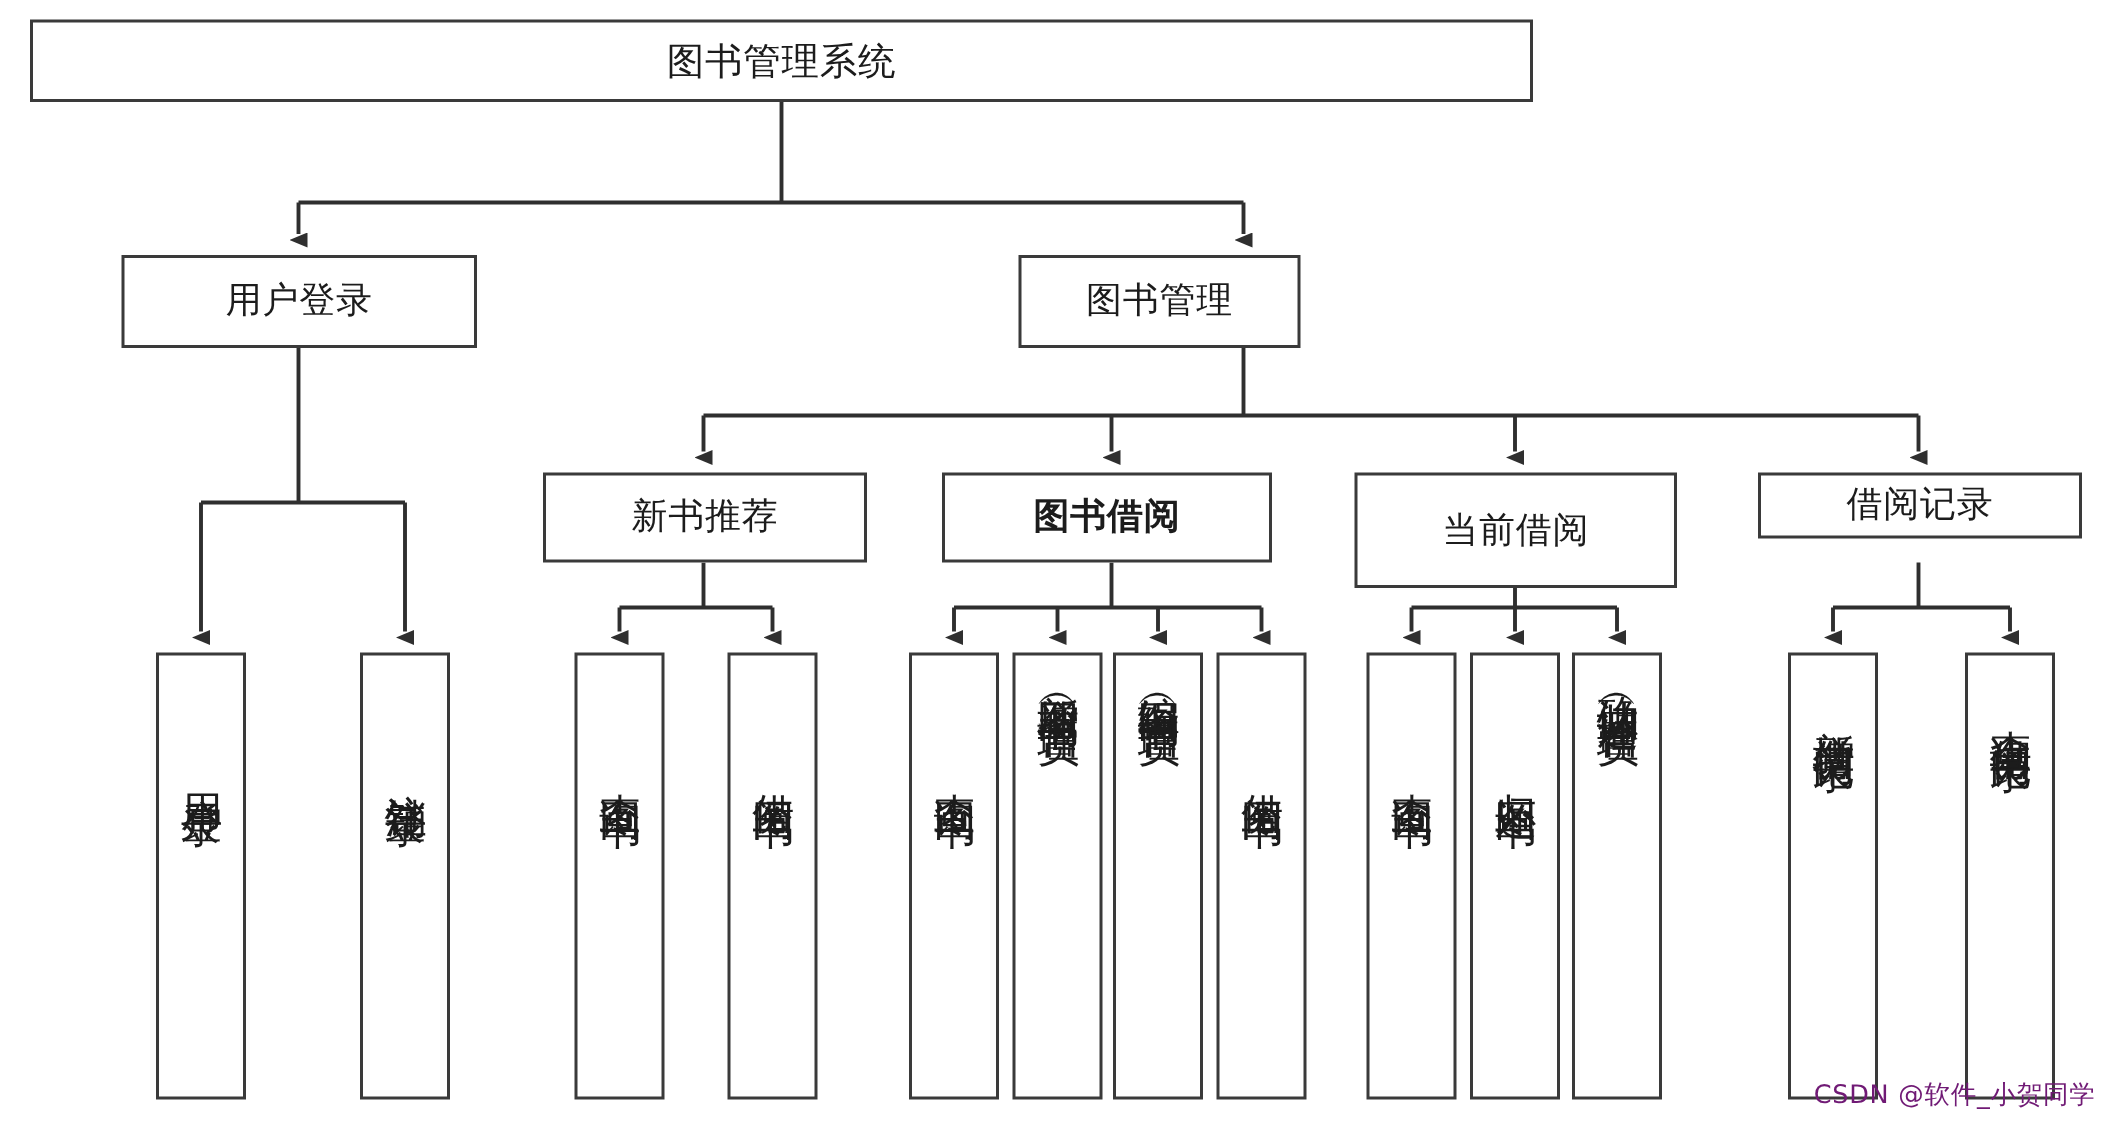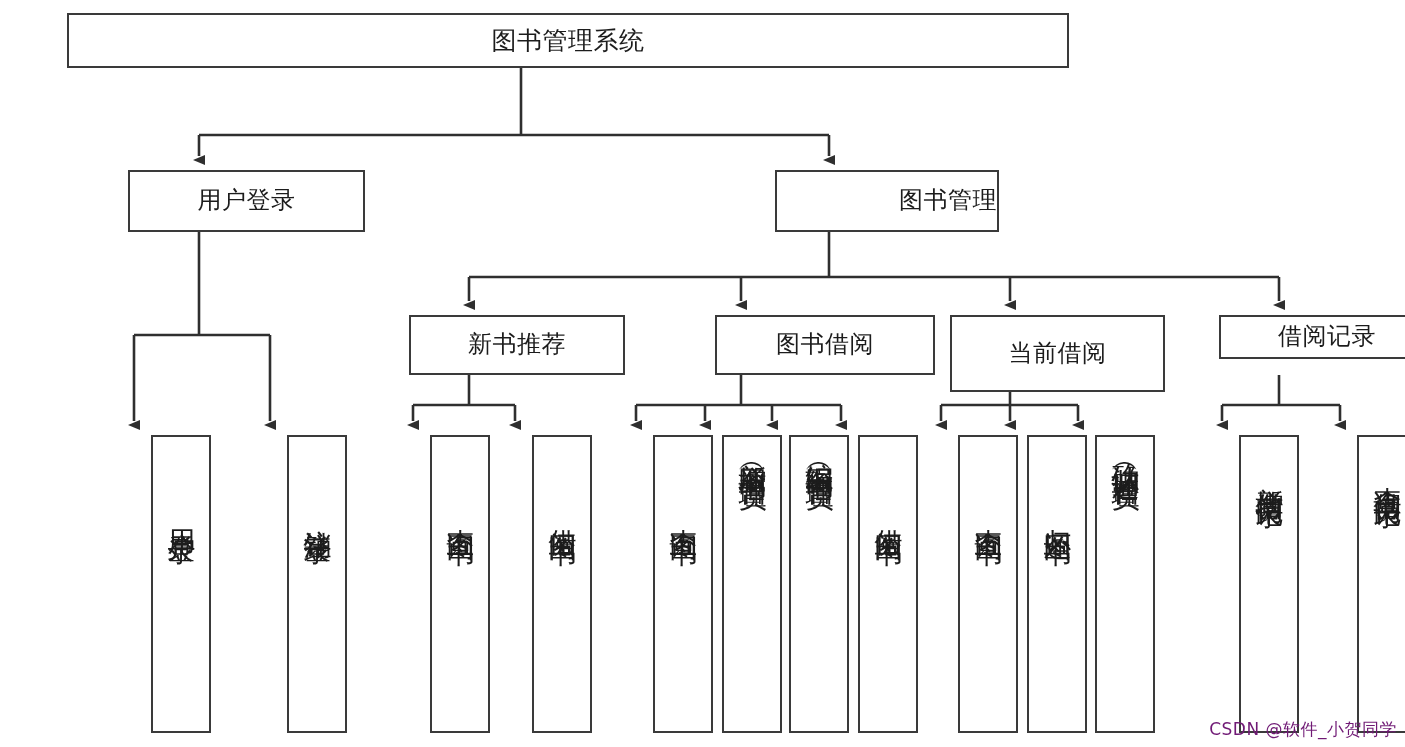--- a/index.html
+++ b/index.html
@@ -24,21 +24,20 @@
   }
   .node{
     position:absolute;
     box-sizing:border-box;
     background:#ffffff;
     border:2.5px solid #3a3a3a;
     display:flex;
     align-items:center;
     justify-content:center;
     z-index:2;
-    margin-left:47px;
   }
   .node .lbl{
     color:#1c1c1c;
     line-height:1.08;
     letter-spacing:0.5px;
     white-space:pre;
     text-align:center;
   }
   
   .node.h .lbl{
@@ -126,28 +125,28 @@
     </g>
   </svg>
 
   <div class="node h root" style="left:20px;top:13px;width:1002px;height:55px;">
     <span class="lbl">图书管理系统</span>
   </div>
 
   <div class="node h" style="left:81px;top:170px;width:237px;height:62px;">
     <span class="lbl">用户登录</span>
   </div>
-  <div class="node h" style="left:728px;top:170px;width:224px;height:62px;justify-content:flex-end;">
+  <div class="node h" style="left:679px;top:170px;width:188px;height:62px;">
     <span class="lbl">图书管理</span>
   </div>
 
   <div class="node h" style="left:362px;top:315px;width:216px;height:60px;">
     <span class="lbl">新书推荐</span>
   </div>
-  <div class="node h" style="left:668px;top:315px;width:220px;height:60px;">
+  <div class="node h" style="left:628px;top:315px;width:220px;height:60px;font-weight:bold;">
     <span class="lbl">图书借阅</span>
   </div>
   <div class="node h" style="left:903px;top:315px;width:215px;height:77px;">
     <span class="lbl">当前借阅</span>
   </div>
   <div class="node h" style="left:1172px;top:315px;width:216px;height:44px;">
     <span class="lbl">借阅记录</span>
   </div>
 
   <div class="node v" style="left:104px;top:435px;width:60px;height:298px;padding-top:70px;">

